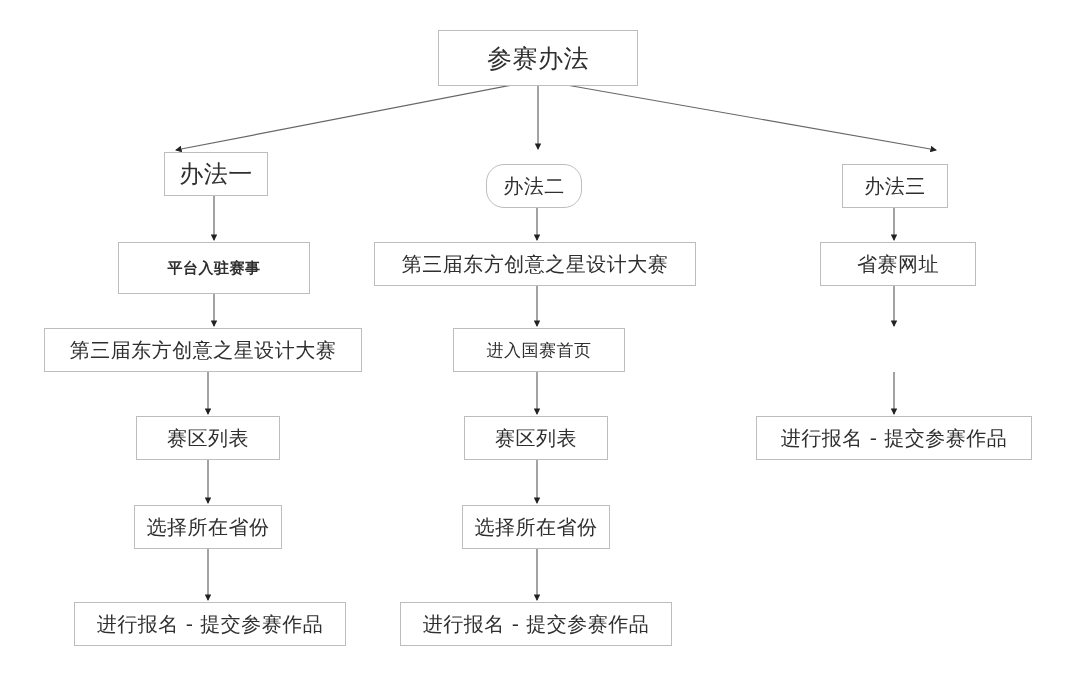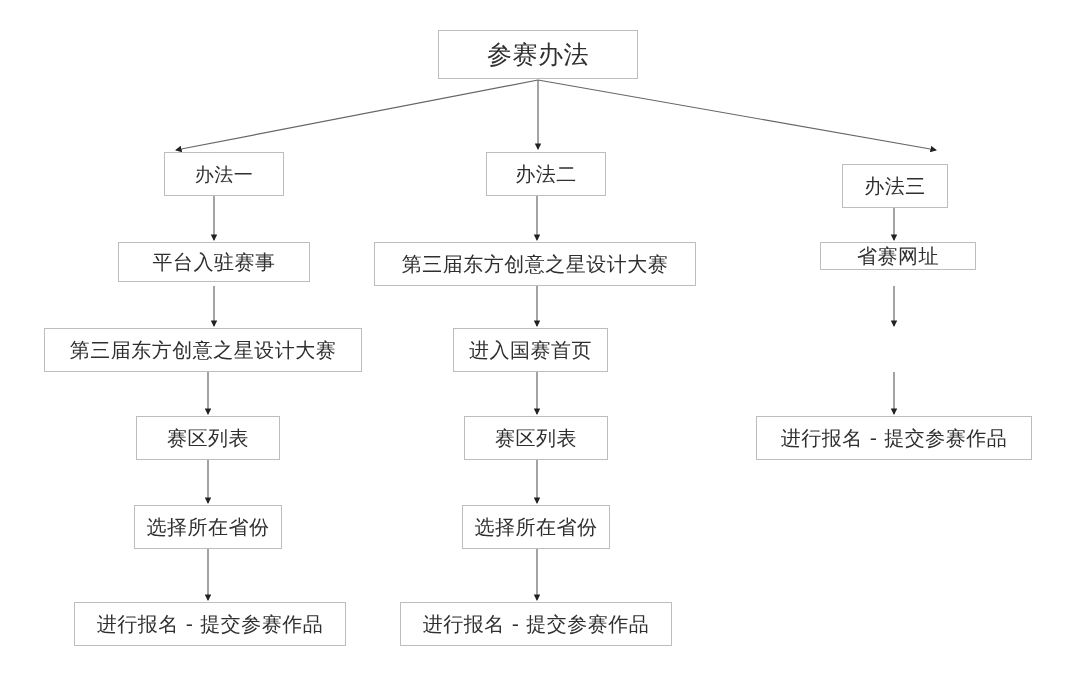--- a/index.html
+++ b/index.html
@@ -34,39 +34,39 @@
     color: #2f2f2f;
     letter-spacing: 0.5px;
     white-space: nowrap;
     z-index: 2;
   }
   .node-label {
     display: block;
     line-height: 1;
   }
   
-  #n-root { left: 438px; top: 30px; width: 200px; height: 49px; font-size: 25px; justify-content: center; }
+  #n-root { left: 438px; top: 30px; width: 200px; height: 56px; font-size: 25px; justify-content: center; }
   
-  #n-m1 { left: 164px; top: 152px; width: 120px; height: 44px; font-size: 19px; }
-  #n-m2 { left: 486px; top: 152px; width: 120px; height: 44px; font-size: 20px; }
+  #n-m1 { left: 164px; top: 152px; width: 104px; height: 44px; font-size: 24px; }
+  #n-m2 { left: 486px; top: 164px; width: 96px; height: 44px; font-size: 20px; border-radius: 18px; }
   #n-m3 { left: 842px; top: 152px; width: 106px; height: 44px; font-size: 20px; margin-top: 12px; }
   
-  #n-c1a { left: 118px; top: 242px; width: 192px; height: 40px; font-size: 20px; }
+  #n-c1a { left: 118px; top: 242px; width: 192px; height: 52px; font-size: 15px; font-weight: bold; }
   #n-c1b { left: 44px;  top: 328px; width: 318px; height: 44px; font-size: 20px; }
   #n-c1c { left: 136px; top: 416px; width: 144px; height: 44px; font-size: 20px; }
   #n-c1d { left: 134px; top: 505px; width: 148px; height: 44px; font-size: 20px; }
   #n-c1e { left: 74px;  top: 602px; width: 272px; height: 44px; font-size: 20px; }
   
   #n-c2a { left: 374px; top: 242px; width: 322px; height: 44px; font-size: 20px; }
-  #n-c2b { left: 453px; top: 328px; width: 155px; height: 44px; font-size: 20px; }
+  #n-c2b { left: 453px; top: 328px; width: 172px; height: 44px; font-size: 17px; }
   #n-c2c { left: 464px; top: 416px; width: 144px; height: 44px; font-size: 20px; }
   #n-c2d { left: 462px; top: 505px; width: 148px; height: 44px; font-size: 20px; }
   #n-c2e { left: 400px; top: 602px; width: 272px; height: 44px; font-size: 20px; }
   
-  #n-c3a { left: 820px; top: 242px; width: 156px; height: 28px; font-size: 20px; }
+  #n-c3a { left: 820px; top: 242px; width: 156px; height: 44px; font-size: 20px; }
   #n-c3b { left: 810px; top: 328px; width: 170px; height: 44px; font-size: 20px; }
   #n-c3c { left: 756px; top: 416px; width: 276px; height: 44px; font-size: 20px; }
 </style>
 </head>
 <body>
 
 <div id="canvas">
 
   <svg id="edges" viewBox="0 0 1080 683" width="1080" height="683">
     <defs>

